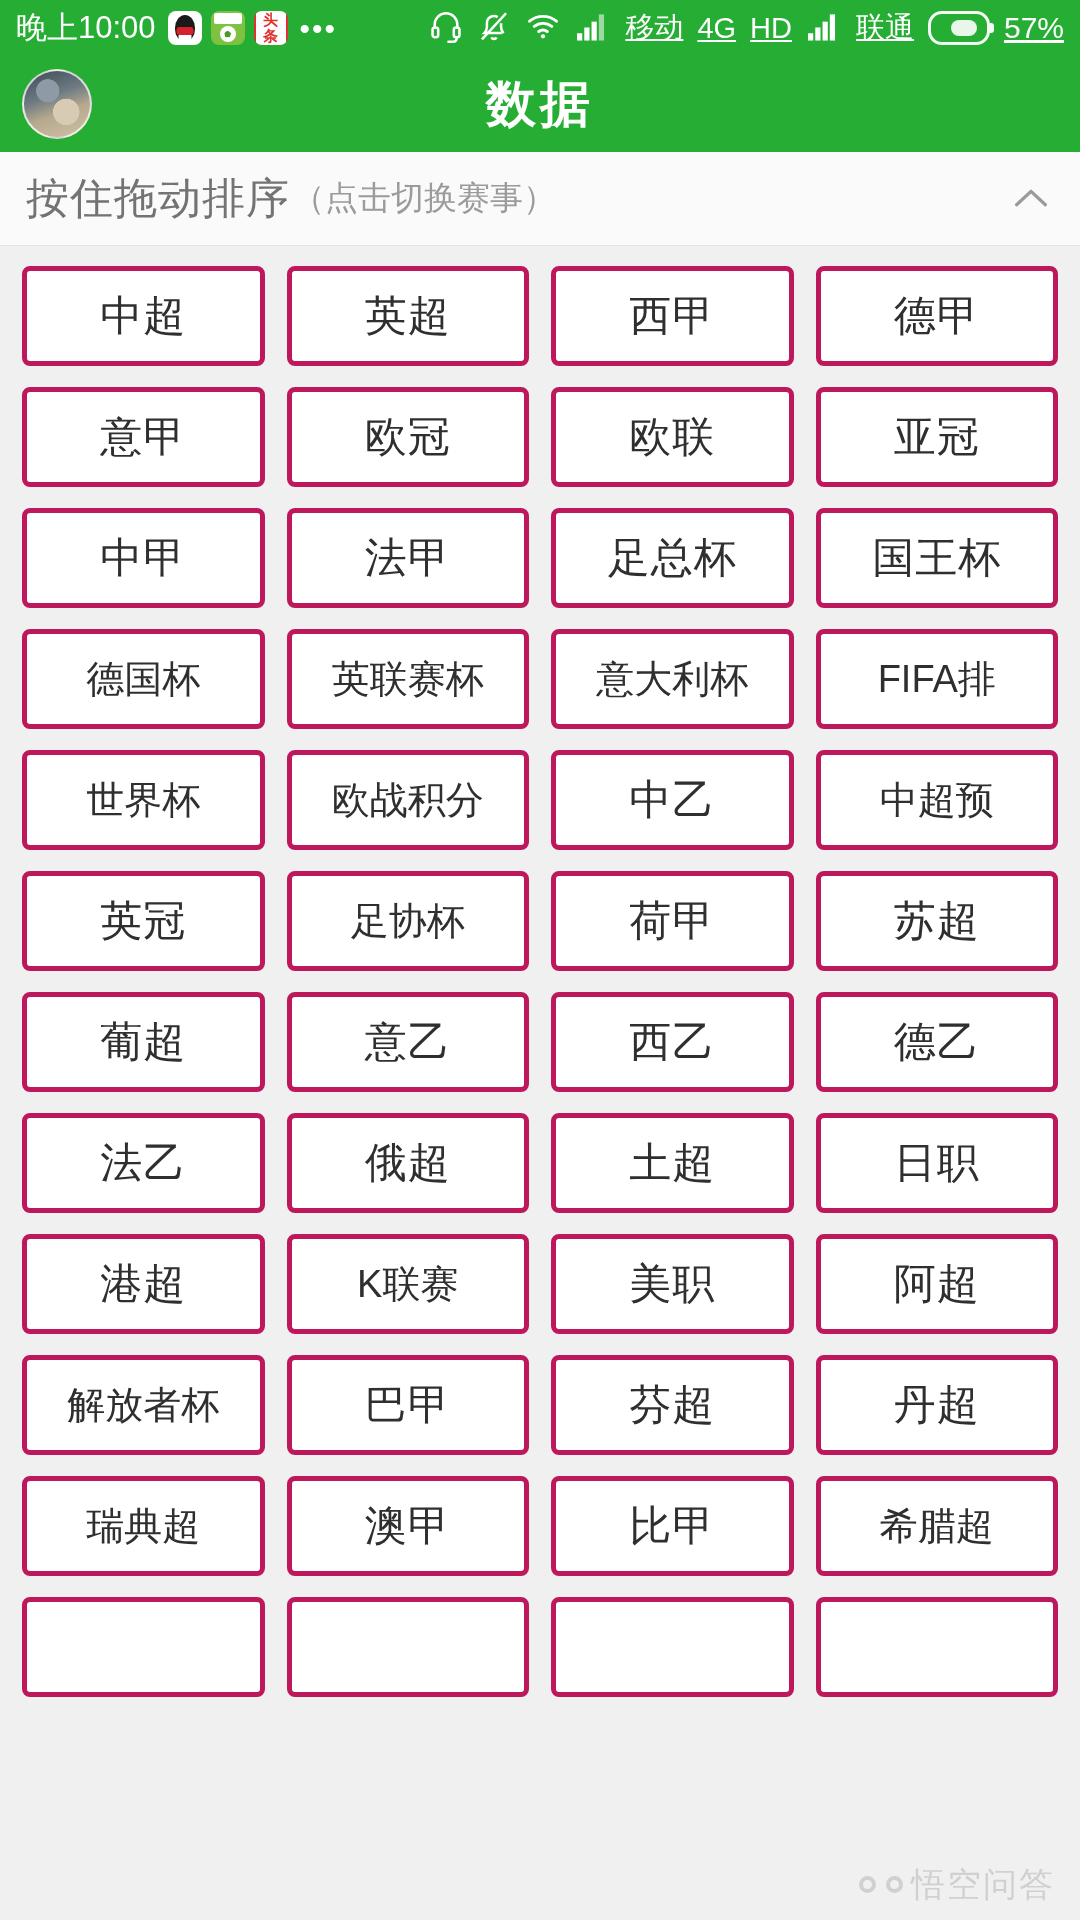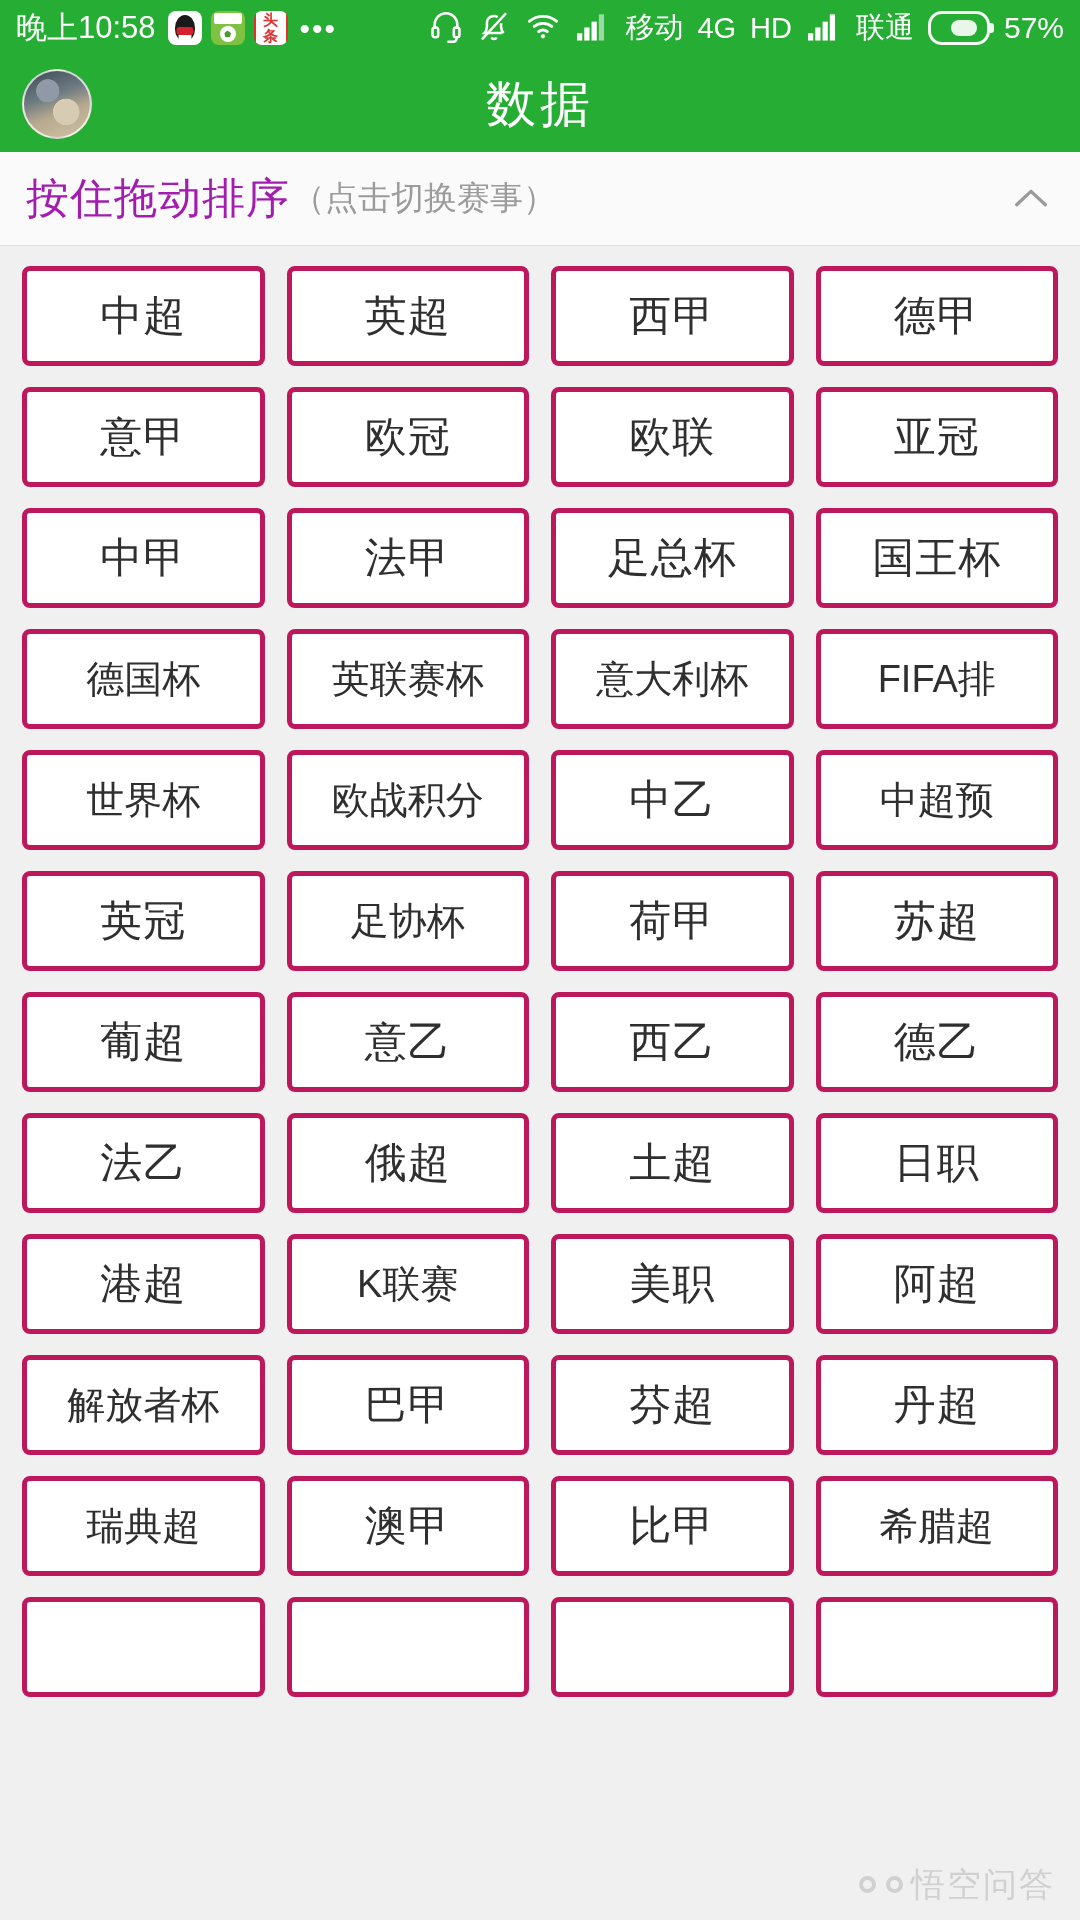--- a/index.html
+++ b/index.html
@@ -127,20 +127,21 @@
     letter-spacing: 2px;
     line-height: 0.5;
     color: #ffffff;
   }
   .sb-spacer { flex: 0 0 18px; }
   .sb-right {
     margin-left: auto;
     display: flex;
     align-items: center;
     gap: 14px;
+    text-decoration: underline;
   }
   .ico { display: block; }
   .sb-label {
     font-size: 29px;
     color: #ffffff;
     white-space: nowrap;
   }
   .sb-batt {
     width: 56px;
     height: 28px;
@@ -192,38 +193,38 @@
       linear-gradient(160deg, #3c4a55 0%, #6d7a82 38%, #b7a98e 62%, #cfc2a6 100%);
     box-sizing: border-box;
     flex: 0 0 auto;
   }
   .appbar-title {
     position: absolute;
     left: 0; right: 0;
     text-align: center;
     color: #ffffff;
     font-size: 50px;
-    font-weight: normal;
+    font-weight: bold;
     letter-spacing: 4px;
     pointer-events: none;
   }
 
   
   .sortbar {
     height: 94px;
     background: #fafafa;
     border-bottom: 1px solid #e2e2e2;
     display: flex;
     align-items: center;
     padding: 0 26px;
     box-sizing: border-box;
   }
   .sortbar .main {
     font-size: 43px;
-    color: #a21caf;
+    color: #737373;
     letter-spacing: 1px;
   }
   .sortbar .sub {
     font-size: 33px;
     color: #9b9b9b;
     margin-left: 2px;
   }
   .chev {
     margin-left: auto;
     width: 46px;
@@ -297,21 +298,21 @@
   .watermark .wk-text {
     font-size: 34px;
     color: #8a8a8a;
     letter-spacing: 2px;
   }
 </style>
 </head>
 <body>
 
 <div class="statusbar">
-  <div class="sb-time">晚上10:58</div>
+  <div class="sb-time">晚上10:00</div>
 
   <div class="sb-appicons">
     <div class="appicon qq">
         <div class="peng"></div>
       </div>
     <div class="appicon ball">
       <div class="top"></div>
         <div class="sphere"></div>
     </div>
     <div class="appicon toutiao">

